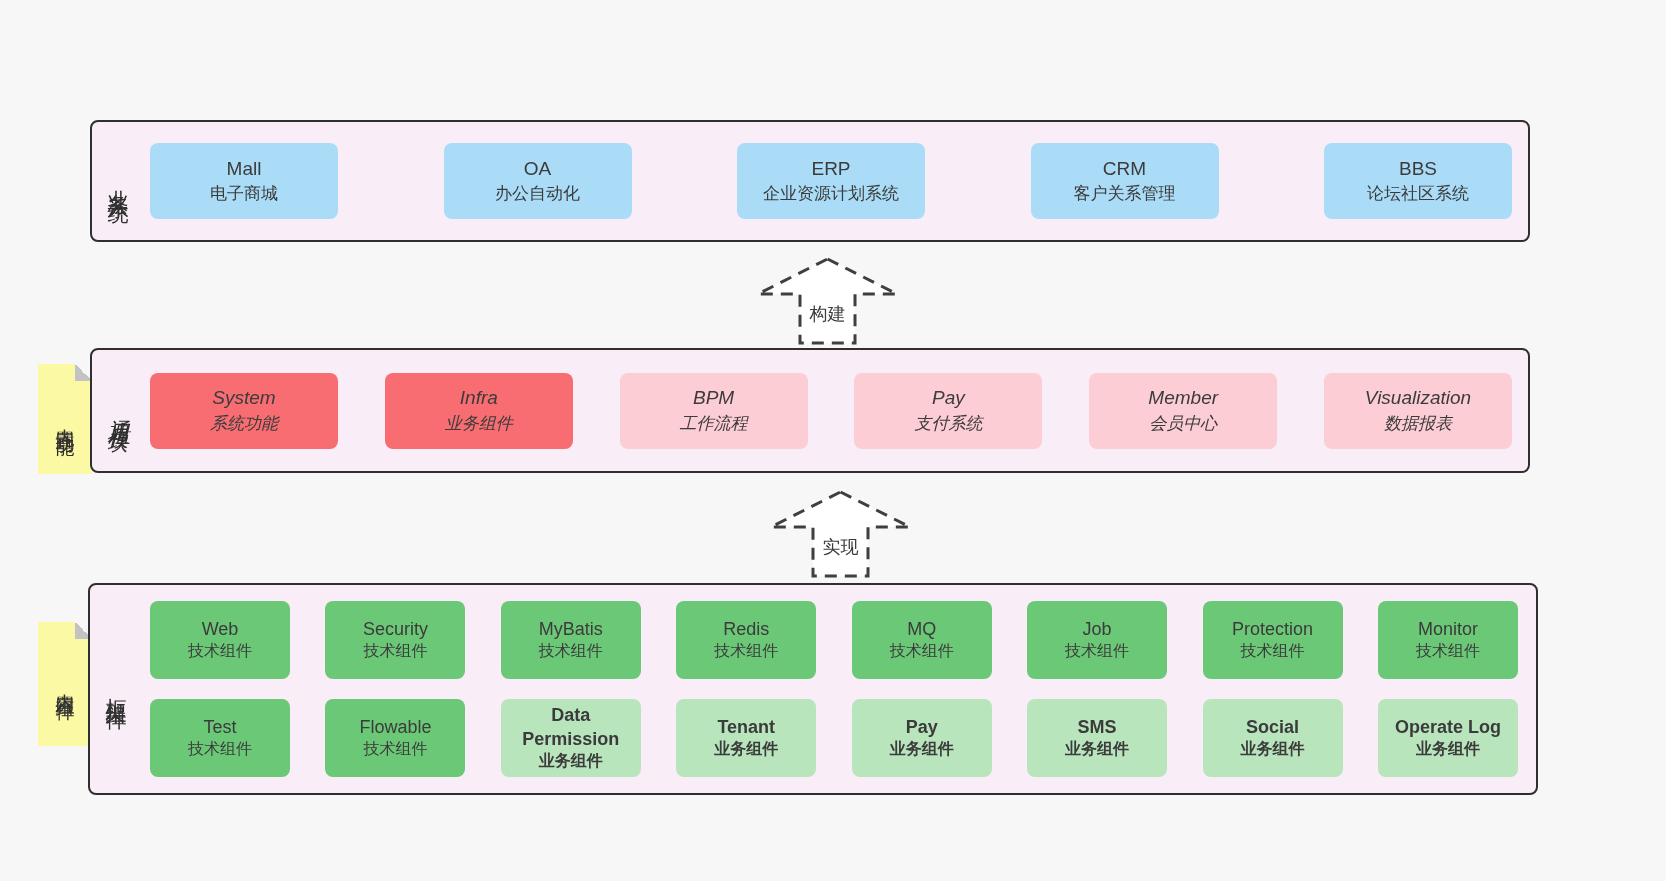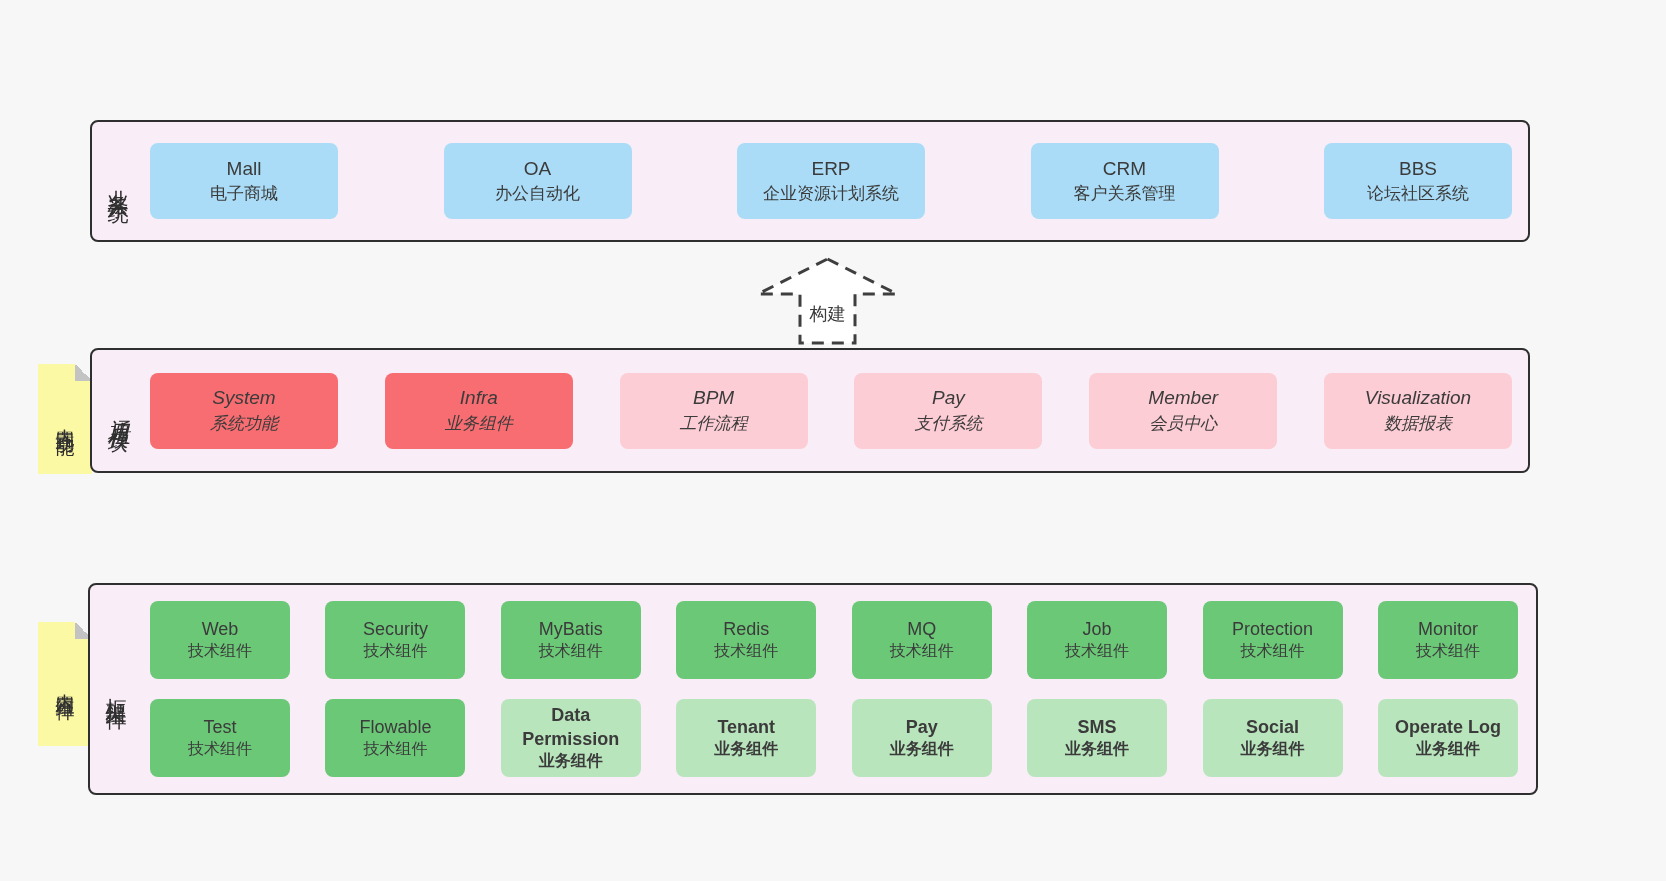--- a/index.html
+++ b/index.html
@@ -170,20 +170,26 @@
         <span class="box-name">Member</span>
         <span class="box-desc">会员中心</span>
       </div>
       <div class="dbox pink">
         <span class="box-name">Visualization</span>
         <span class="box-desc">数据报表</span>
       </div>
     </div>
   </div>
 
+  <div class="arrow" style="left:768px; top:489px; width:145px; height:90px;">
+    <svg width="145" height="90" viewBox="0 0 145 90">
+      <polygon points="72.5,3 142,38 100,38 100,87 45,87 45,38 3,38" fill="#ffffff" stroke="#3f3f3f" stroke-width="3" stroke-dasharray="12 8" stroke-linejoin="miter"></polygon>
+      <text x="72.5" y="64" text-anchor="middle">实现</text>
+    </svg>
+  </div>
 
   <div class="sticky" style="left:38px; top:622px; height:124px;">
     <div class="sticky-fold"></div>
     <div class="sticky-text">内置组件</div>
   </div>
 
   <div class="tier" style="left:88px; top:583px; width:1450px; height:212px;">
     <div class="tier-label">框架组件</div>
     <div class="grid-wrap">
       <div class="gbox green">

